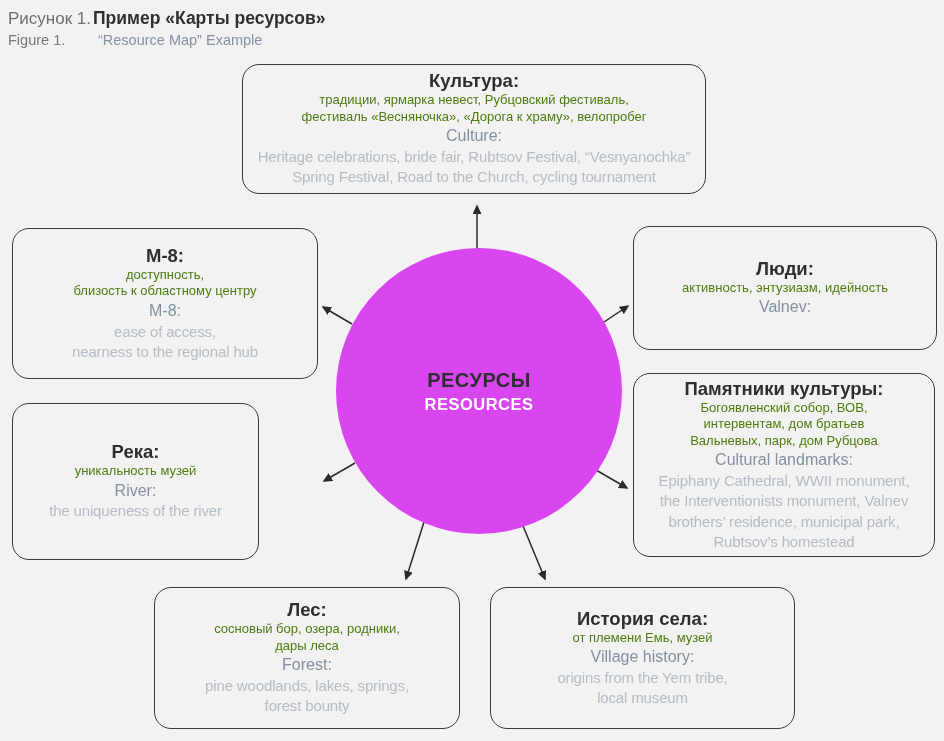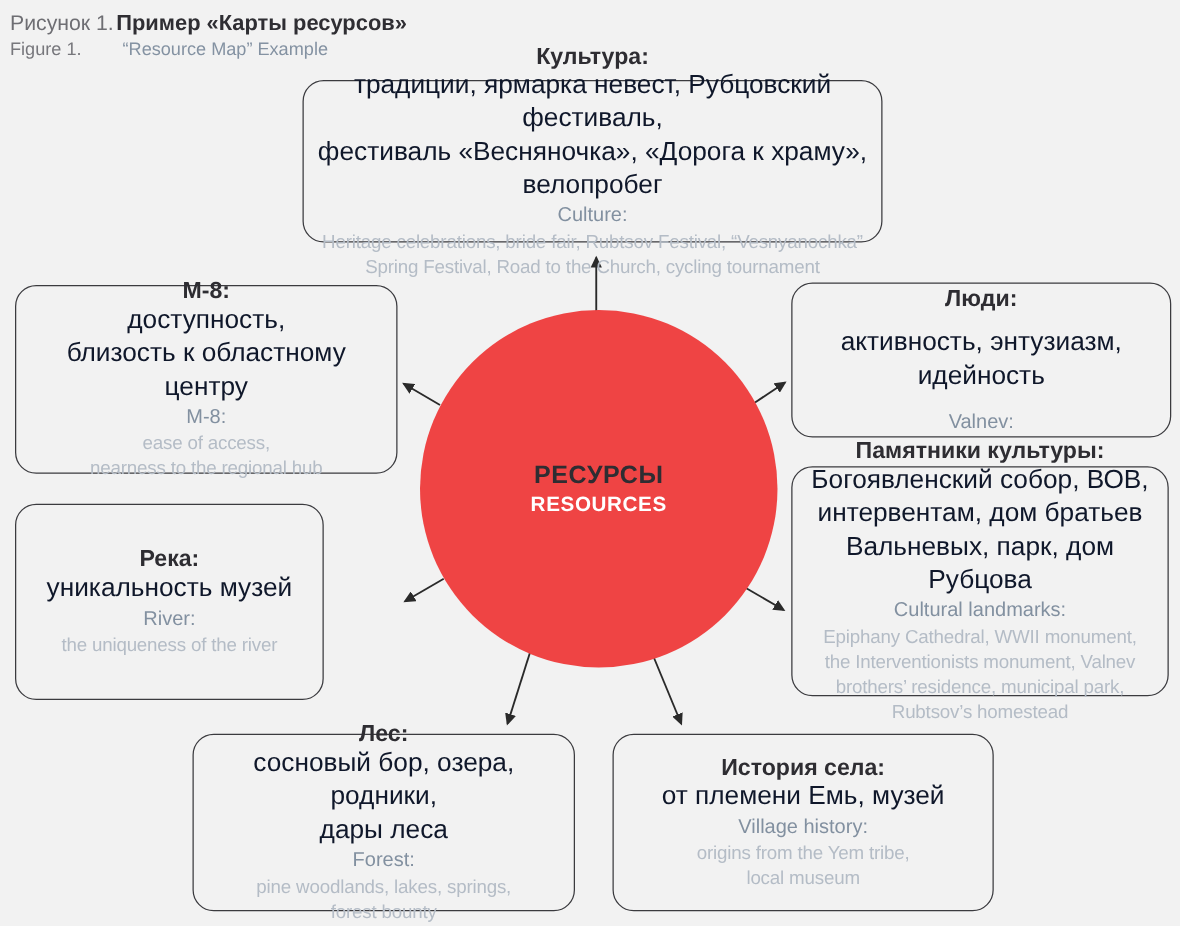--- a/index.html
+++ b/index.html
@@ -30,38 +30,38 @@
     box-sizing:border-box;
     border:1.6px solid #3b3b3f;
     border-radius:17px;
     background:#f2f2f2;
     display:flex;flex-direction:column;
     justify-content:center;align-items:center;
     text-align:center;
     padding:20px 6px;
   }
   .title-ru{font-size:18.5px;font-weight:bold;color:#2e2d32;line-height:1.18;}
-  .body-ru{font-size:21px;color:#0f172a;line-height:1.27;white-space:pre-line;}
+  .body-ru{font-size:13px;color:#4d7c0f;line-height:1.27;white-space:pre-line;}
   .title-en{font-size:16px;color:#8290a0;line-height:1.3;margin-top:1px;}
   .body-en{font-size:15px;color:#b4bcc6;line-height:1.35;white-space:pre-line;letter-spacing:-0.15px;}
 
   .pos-culture  {left:242px;top:64px; width:464px;height:130px;}
   .pos-m8       {left:12px; top:228px;width:306px;height:151px;}
-  .pos-people   {left:633px;top:226px;width:304px;height:124px;gap:12px;}
+  .pos-people   {left:633px;top:226px;width:304px;height:124px;}
   .pos-river    {left:12px; top:403px;width:247px;height:157px;}
   .pos-landmarks{left:633px;top:373px;width:302px;height:184px;}
   .pos-forest   {left:154px;top:587px;width:306px;height:142px;}
   .pos-history  {left:490px;top:587px;width:305px;height:142px;align-items:center;}
 
   
   .circle{
     position:absolute;
     left:336px;top:248px;width:286px;height:286px;
     border-radius:50%;
-    background:#ef4444;
+    background:#d946ef;
     display:flex;flex-direction:column;
     justify-content:center;align-items:center;
     text-align:center;
   }
   .circle-ru{font-size:20px;font-weight:bold;color:#2e2d32;letter-spacing:0.5px;}
   .circle-en{font-size:16.5px;font-weight:bold;color:#ffffff;letter-spacing:0.5px;margin-top:3px;}
 
   
   .arrows{position:absolute;left:0;top:0;pointer-events:none;}
 </style>

